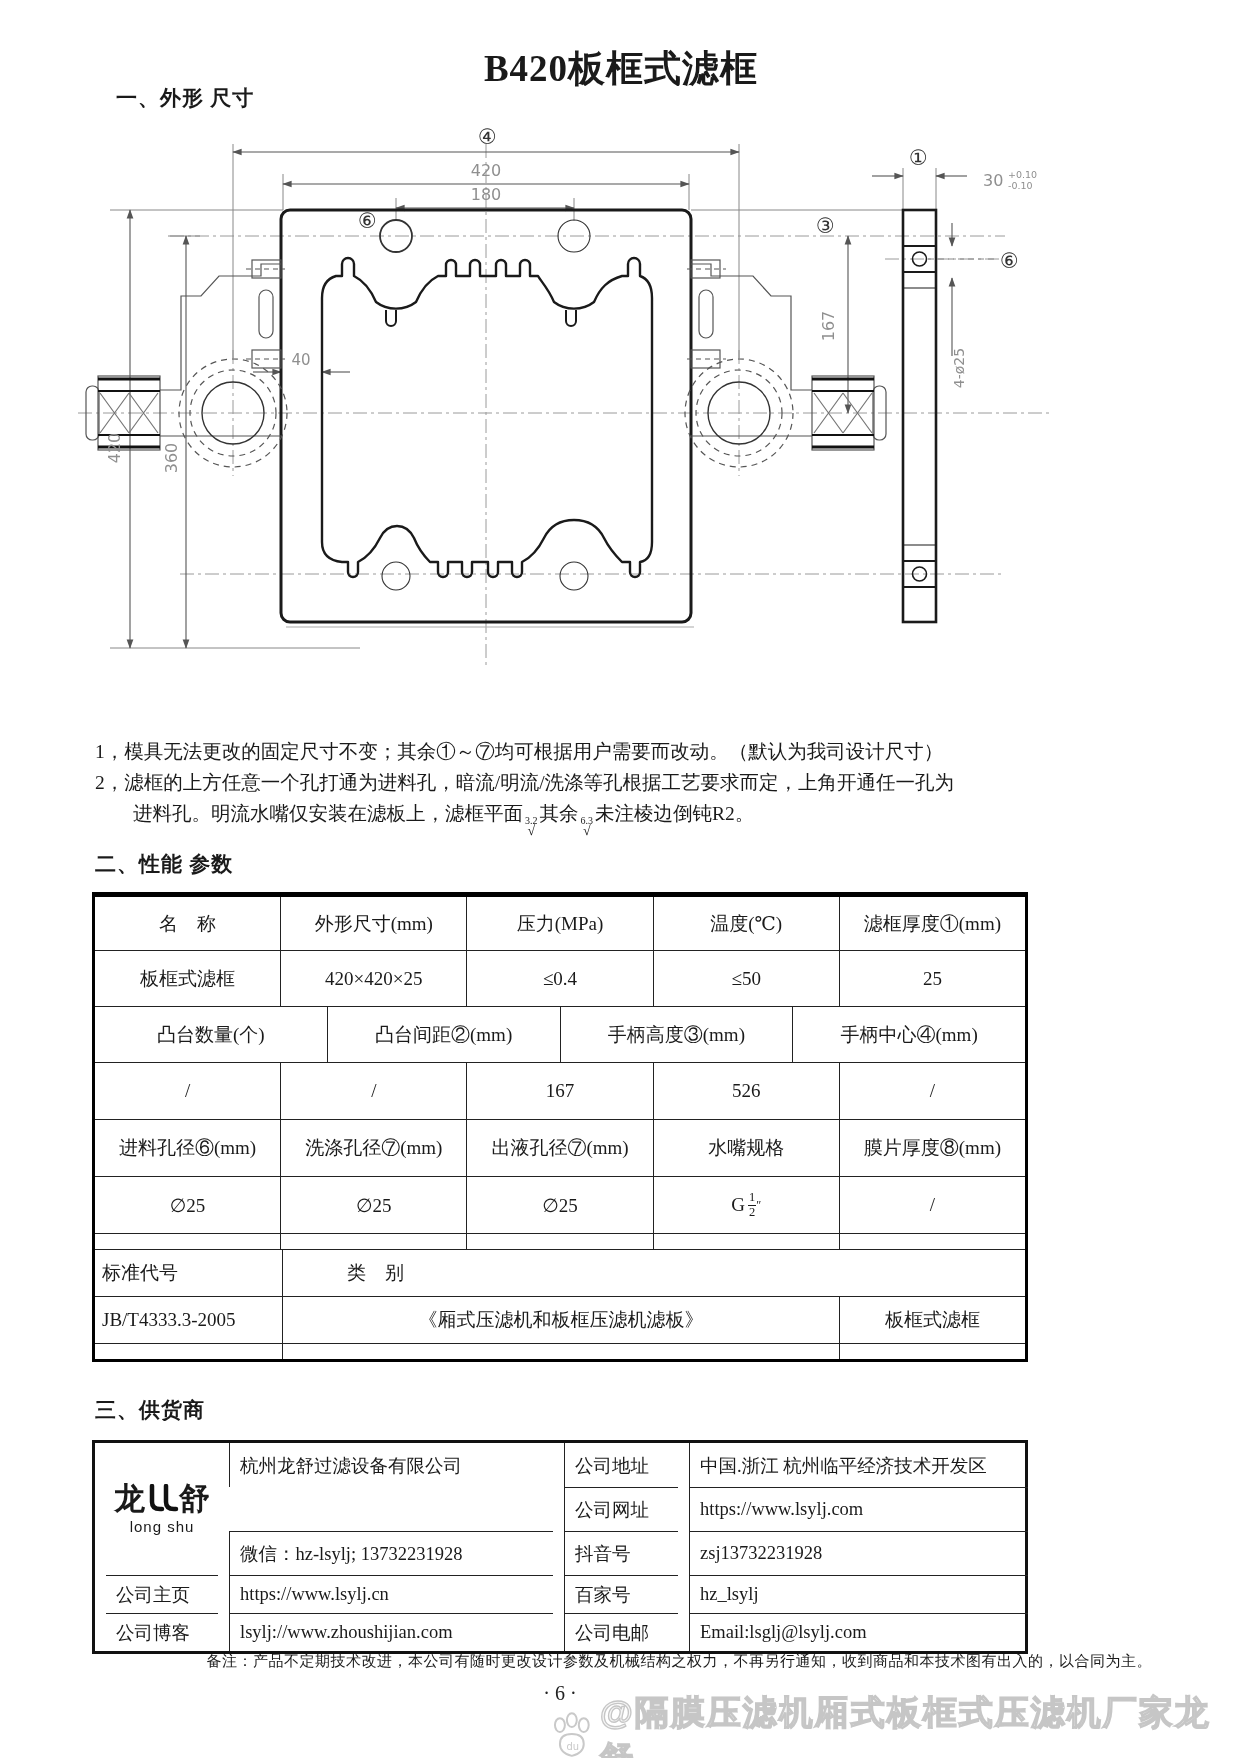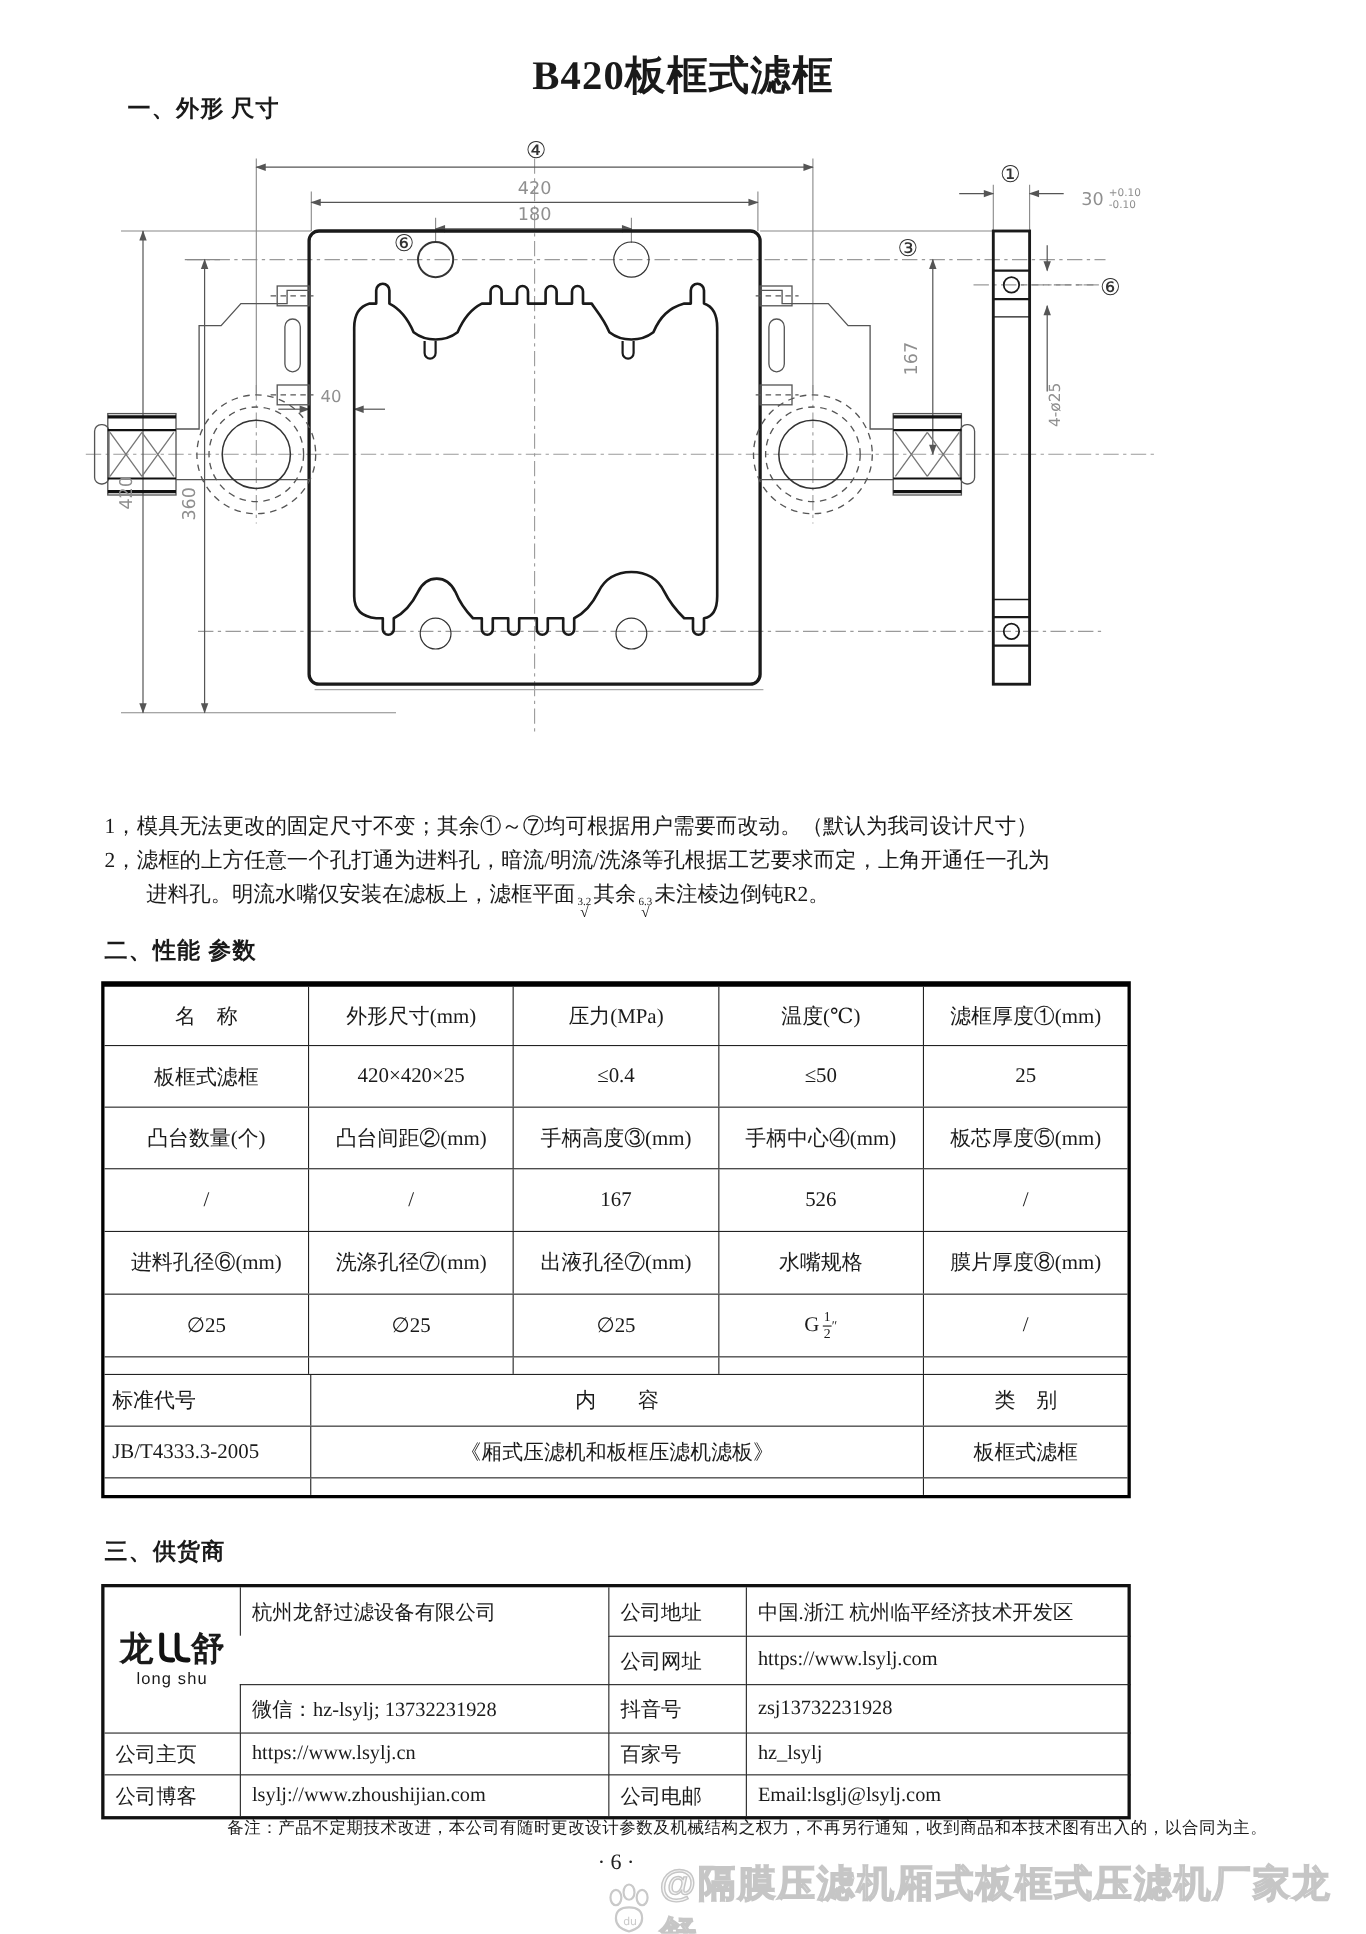--- a/index.html
+++ b/index.html
@@ -23,21 +23,21 @@
   .pc + .pc{border-left:1.5px solid #222;}
   .pc.w1{flex:0 0 187px;}
   .pc.w1b{flex:0 0 186px;}
   .pc.left{justify-content:flex-start;padding-left:7px;}
   .frac{display:inline-flex;flex-direction:column;align-items:center;font-size:12.5px;line-height:1.05;vertical-align:-6px;margin-left:3px;}
   .frac-num{border-bottom:1px solid #1a1a1a;padding:0 1px;}
   .dprime{font-size:12px;vertical-align:8px;}
   
   .sup{top:1440px;left:92px;width:936px;border:3px solid #111;box-sizing:border-box;display:grid;
        grid-template-columns:123px 335px 125px 350px;grid-template-rows:44px 44px 44px 38px 38px;background:#fff;}
-  .sc{display:flex;align-items:center;font-size:18.5px;padding-left:10px;box-sizing:border-box;overflow:hidden;}
+  .sc{display:flex;align-items:center;font-size:18.5px;padding-left:10px;box-sizing:border-box;overflow:hidden;margin-left:11px;}
   .sc.bl{border-left:1.5px solid #222;}
   .sc.bt{border-top:1.5px solid #222;}
   .logo-cell{grid-row:1/4;grid-column:1/2;display:flex;flex-direction:column;align-items:center;justify-content:center;padding-left:0;}
   .logo-row{display:flex;align-items:flex-end;font-size:31px;font-weight:bold;line-height:1;}
   .logo-en{font-family:"Liberation Sans","DejaVu Sans",sans-serif;font-size:15px;margin-top:4px;letter-spacing:1px;}
   
   .remark{top:1652px;left:92px;width:1060px;font-size:15px;letter-spacing:0.5px;text-align:right;}
   .pagenum{top:1682px;left:500px;width:120px;text-align:center;font-size:20px;color:#222;}
   .wmark{top:1690px;left:550px;display:flex;align-items:center;gap:4px;}
   .wmark-text{font-size:34px;font-weight:bold;letter-spacing:2px;color:#f6f6f6;
@@ -225,21 +225,20 @@
     <div class="pc">420×420×25</div>
     <div class="pc">≤0.4</div>
     <div class="pc">≤50</div>
     <div class="pc">25</div>
   </div>
   <div class="prow" style="height:55px">
     <div class="pc">凸台数量(个)</div>
     <div class="pc">凸台间距②(mm)</div>
     <div class="pc">手柄高度③(mm)</div>
     <div class="pc">手柄中心④(mm)</div>
-    <div class="pc">板芯厚度⑤(mm)</div>
   </div>
   <div class="prow" style="height:56px">
     <div class="pc">/</div>
     <div class="pc">/</div>
     <div class="pc">167</div>
     <div class="pc">526</div>
     <div class="pc">/</div>
   </div>
   <div class="prow" style="height:56px">
     <div class="pc">进料孔径⑥(mm)</div>
@@ -264,21 +263,20 @@
   </div>
   <div class="prow" style="height:15px">
     <div class="pc"></div>
       <div class="pc"></div>
       <div class="pc"></div>
       <div class="pc"></div>
       <div class="pc"></div>
   </div>
   <div class="prow" style="height:46px">
     <div class="pc w1 left">标准代号</div>
-    <div class="pc">内　　容</div>
     <div class="pc w1b">类　别</div>
   </div>
   <div class="prow" style="height:46px">
     <div class="pc w1 left">JB/T4333.3-2005</div>
     <div class="pc">《厢式压滤机和板框压滤机滤板》</div>
     <div class="pc w1b">板框式滤框</div>
   </div>
   <div class="prow" style="height:15px">
     <div class="pc w1"></div>
       <div class="pc"></div>

